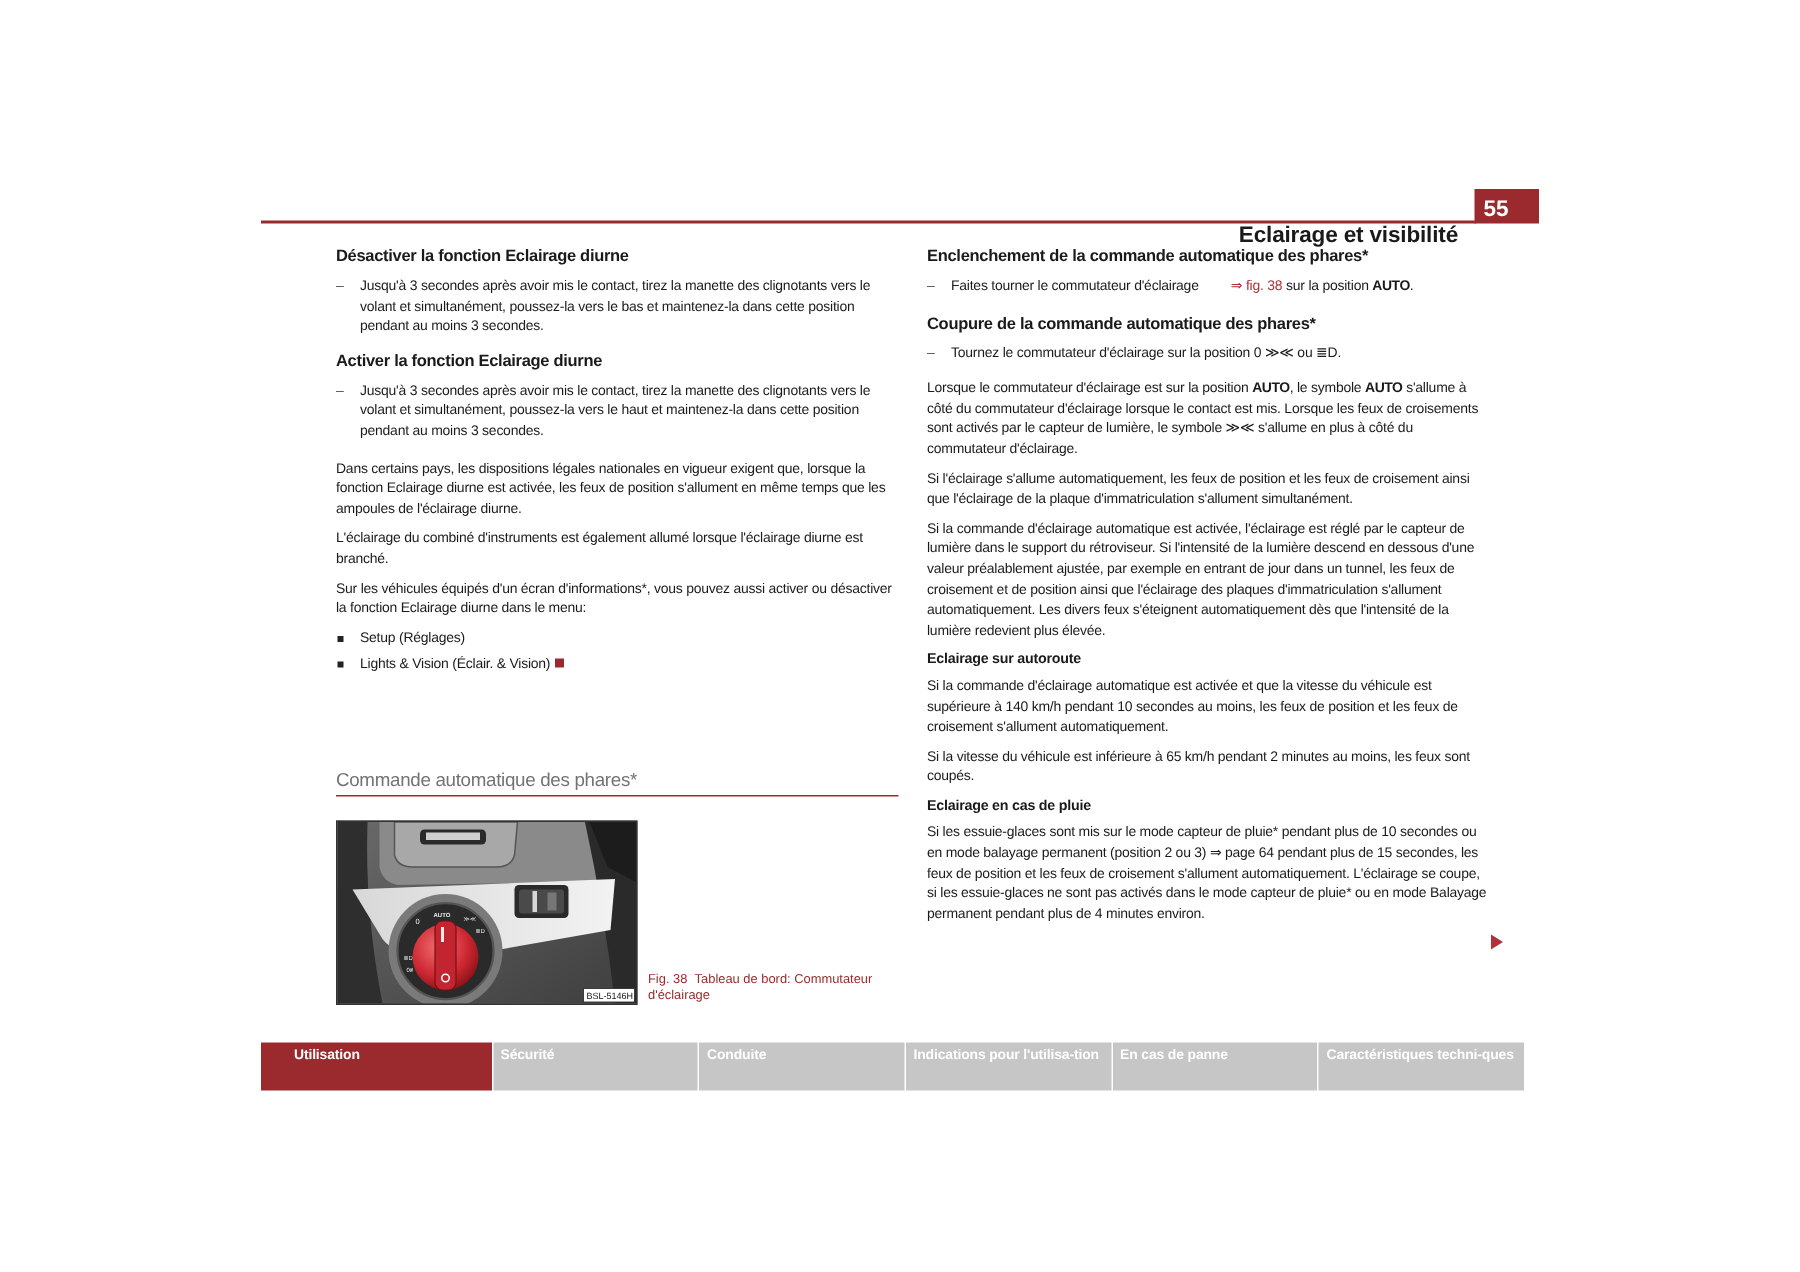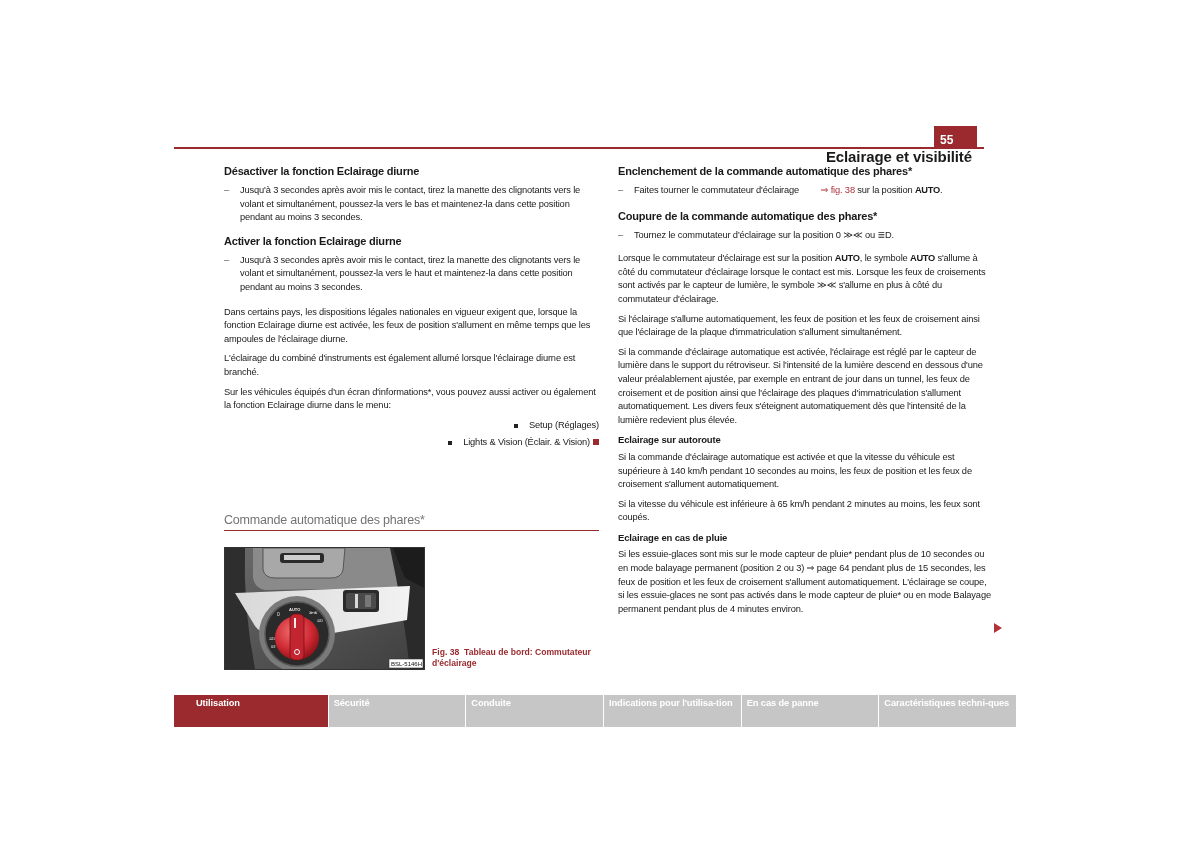--- a/index.html
+++ b/index.html
@@ -1,45 +1,45 @@
 <!DOCTYPE html>
 <html><head>
   <meta charset="utf-8">
   <style>
     html, body { margin: 0; padding: 0; background: #ffffff; }
     body { width: 1200px; height: 848px; position: relative; overflow: hidden;
            font-family: "Liberation Sans", "DejaVu Sans", sans-serif; color: #1a1a1a; }
 
     .header-rule { position: absolute; left: 174px; top: 147px; width: 810px; height: 2px; background: #9a2a2e; }
     .header-title { position: absolute; right: 228px; top: 148px; font-size: 15px; font-weight: bold; color: #1a1a1a; letter-spacing: -0.1px; }
-    .page-num { position: absolute; left: 934px; top: 126px; width: 43px; height: 23px; background: #9a2a2e; color: #fff;
-                font-weight: bold; font-size: 12px; padding-left: 6px; box-sizing: border-box; line-height: 28px; }
+    .page-num { position: absolute; left: 983px; top: 126px; width: 43px; height: 23px; background: #9a2a2e; color: #fff;
+                font-weight: bold; font-size: 15px; padding-left: 6px; box-sizing: border-box; line-height: 28px; }
 
     .col { position: absolute; font-size: 9.3px; line-height: 13.6px; letter-spacing: -0.15px; }
     .col-left { left: 224px; top: 164px; width: 375px; }
     .col-right { left: 618px; top: 164px; width: 375px; }
 
     h3.sub { font-size: 11px; font-weight: bold; margin: 0 0 5px 0; letter-spacing: -0.2px; line-height: 15px; }
     h4.minor { font-size: 9.5px; font-weight: bold; margin: 0 0 1px 0; line-height: 13.6px; }
     p { margin: 4px 0 6px 0; }
     .step { display: flex; margin: 0 0 9px 0; }
     .step .dash { width: 16px; flex: none; color: #555; }
     .step .txt { flex: 1; }
-    .bullet { display: flex; margin: 0 0 4px 0; justify-content: flex-end; }
+    .bullet { display: flex; margin: 0 0 4px 0; }
     .bullet .sq { width: 16px; flex: none; position: relative; }
     .bullet .sq::before { content: ""; position: absolute; left: 1px; top: 5px; width: 4px; height: 4px; background: #222; }
     .end-mark { display: inline-block; width: 6px; height: 6px; background: #9a2a2e; margin-left: 3px; vertical-align: 0px; }
     .link { color: #b0323a; margin-left: 19px; }
     .auto { font-weight: bold; font-family: "Liberation Sans Narrow", "Liberation Sans", sans-serif; letter-spacing: -0.3px; }
 
     .section-title { position: absolute; left: 224px; top: 513px; width: 375px; font-size: 12.5px; font-weight: normal; color: #737373;
                      border-bottom: 1.5px solid #9a2a2e; padding-bottom: 3px; letter-spacing: -0.2px; }
 
     .figure { position: absolute; left: 224px; top: 547px; width: 199px; height: 121px; border: 1px solid #333; overflow: hidden; background: #5a5a5a; }
-    .fig-caption { position: absolute; left: 432px; top: 647px; width: 175px; font-size: 8.6px; font-weight: bold; color: #9a2a2e; line-height: 10.5px; }
+    .fig-caption { position: absolute; left: 432px; top: 647px; width: 175px; font-size: 8.6px; font-weight: normal; color: #9a2a2e; line-height: 10.5px; }
 
     .next-arrow { position: absolute; left: 994px; top: 623px; width: 0; height: 0;
                   border-top: 5px solid transparent; border-bottom: 5px solid transparent; border-left: 8px solid #b0323a; }
 
     .footer { position: absolute; left: 174px; top: 695px; width: 852px; height: 27px; display: flex; }
     .footer .tab { flex: 1; height: 32px; background: #c6c6c6; color: #fff; font-size: 9.3px; font-weight: bold; line-height: 9.5px;
                    padding: 4px 0 0 5px; box-sizing: border-box; margin-right: 1px; letter-spacing: -0.1px; }
     .footer .tab:last-child { margin-right: 10px; }
     .footer .tab.active { background: #9a2a2e; padding-left: 22px; }
   </style>
@@ -58,21 +58,21 @@
   </div>
 
   <h3 class="sub">Activer la fonction Eclairage diurne</h3>
   <div class="step" style="margin-bottom:11px;">
     <span class="dash">–</span>
     <span class="txt">Jusqu'à 3 secondes après avoir mis le contact, tirez la manette des clignotants vers le volant et simultanément, poussez-la vers le haut et maintenez-la dans cette position pendant au moins 3 secondes.</span>
   </div>
 
   <p>Dans certains pays, les dispositions légales nationales en vigueur exigent que, lorsque la fonction Eclairage diurne est activée, les feux de position s'allument en même temps que les ampoules de l'éclairage diurne.</p>
   <p>L'éclairage du combiné d'instruments est également allumé lorsque l'éclairage diurne est branché.</p>
-  <p>Sur les véhicules équipés d'un écran d'informations*, vous pouvez aussi activer ou également la fonction Eclairage diurne dans le menu:</p>
+  <p>Sur les véhicules équipés d'un écran d'informations*, vous pouvez aussi activer ou désactiver la fonction Eclairage diurne dans le menu:</p>
 
   <div class="bullet">
     <span class="sq"></span>
     <span>Setup (Réglages)</span>
   </div>
   <div class="bullet">
     <span class="sq"></span>
     <span>
       <span>Lights &amp; Vision (Éclair. &amp; Vision)</span><span class="end-mark"></span>
     </span>

